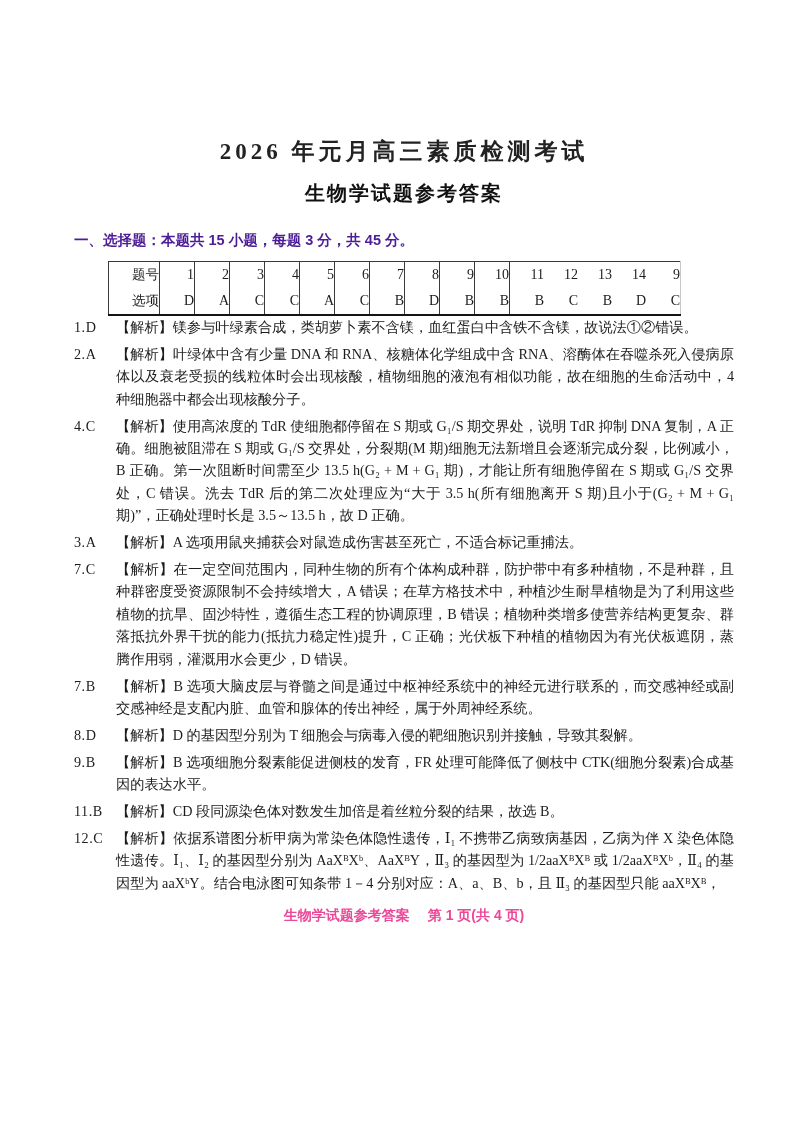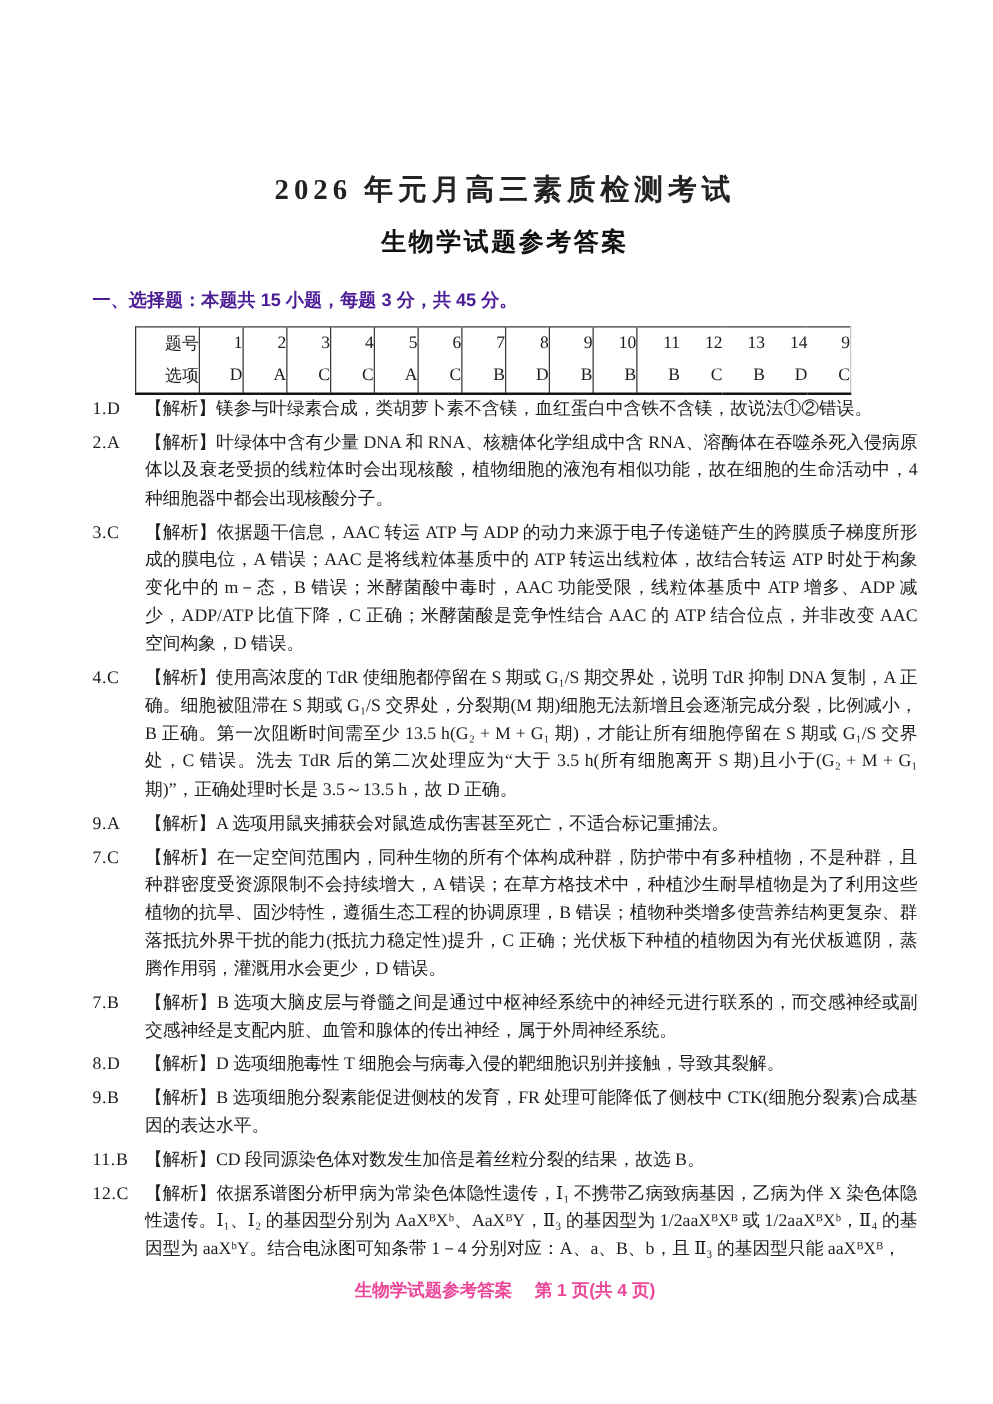--- a/index.html
+++ b/index.html
@@ -152,42 +152,38 @@
   <div class="explanations">
     <div class="exp">
       <span class="exp-num">1.D</span>
       <div class="exp-text">【解析】镁参与叶绿素合成，类胡萝卜素不含镁，血红蛋白中含铁不含镁，故说法①②错误。</div>
     </div>
     <div class="exp">
       <span class="exp-num">2.A</span>
       <div class="exp-text">【解析】叶绿体中含有少量 DNA 和 RNA、核糖体化学组成中含 RNA、溶酶体在吞噬杀死入侵病原体以及衰老受损的线粒体时会出现核酸，植物细胞的液泡有相似功能，故在细胞的生命活动中，4 种细胞器中都会出现核酸分子。</div>
     </div>
     <div class="exp">
-      <span class="exp-num">3.C</span>
-      <div class="exp-text">【解析】依据题干信息，AAC 转运 ATP 与 ADP 的动力来源于电子传递链产生的跨膜质子梯度所形成的膜电位，A 错误；AAC 是将线粒体基质中的 ATP 转运出线粒体，故结合转运 ATP 时处于构象变化中的 m－态，B 错误；米酵菌酸中毒时，AAC 功能受限，线粒体基质中 ATP 增多、ADP 减少，ADP/ATP 比值下降，C 正确；米酵菌酸是竞争性结合 AAC 的 ATP 结合位点，并非改变 AAC 空间构象，D 错误。</div>
-    </div>
-    <div class="exp">
       <span class="exp-num">4.C</span>
       <div class="exp-text">【解析】使用高浓度的 TdR 使细胞都停留在 S 期或 G₁/S 期交界处，说明 TdR 抑制 DNA 复制，A 正确。细胞被阻滞在 S 期或 G₁/S 交界处，分裂期(M 期)细胞无法新增且会逐渐完成分裂，比例减小，B 正确。第一次阻断时间需至少 13.5 h(G₂ + M + G₁ 期)，才能让所有细胞停留在 S 期或 G₁/S 交界处，C 错误。洗去 TdR 后的第二次处理应为“大于 3.5 h(所有细胞离开 S 期)且小于(G₂ + M + G₁ 期)”，正确处理时长是 3.5～13.5 h，故 D 正确。</div>
     </div>
     <div class="exp">
-      <span class="exp-num">9.A</span>
+      <span class="exp-num">3.A</span>
       <div class="exp-text">【解析】A 选项用鼠夹捕获会对鼠造成伤害甚至死亡，不适合标记重捕法。</div>
     </div>
     <div class="exp">
       <span class="exp-num">7.C</span>
       <div class="exp-text">【解析】在一定空间范围内，同种生物的所有个体构成种群，防护带中有多种植物，不是种群，且种群密度受资源限制不会持续增大，A 错误；在草方格技术中，种植沙生耐旱植物是为了利用这些植物的抗旱、固沙特性，遵循生态工程的协调原理，B 错误；植物种类增多使营养结构更复杂、群落抵抗外界干扰的能力(抵抗力稳定性)提升，C 正确；光伏板下种植的植物因为有光伏板遮阴，蒸腾作用弱，灌溉用水会更少，D 错误。</div>
     </div>
     <div class="exp">
       <span class="exp-num">7.B</span>
       <div class="exp-text">【解析】B 选项大脑皮层与脊髓之间是通过中枢神经系统中的神经元进行联系的，而交感神经或副交感神经是支配内脏、血管和腺体的传出神经，属于外周神经系统。</div>
     </div>
     <div class="exp">
       <span class="exp-num">8.D</span>
-      <div class="exp-text">【解析】D 选项细胞毒性 T 细胞会与病毒入侵的靶细胞识别并接触，导致其裂解。</div>
+      <div class="exp-text">【解析】D 的基因型分别为 T 细胞会与病毒入侵的靶细胞识别并接触，导致其裂解。</div>
     </div>
     <div class="exp">
       <span class="exp-num">9.B</span>
       <div class="exp-text">【解析】B 选项细胞分裂素能促进侧枝的发育，FR 处理可能降低了侧枝中 CTK(细胞分裂素)合成基因的表达水平。</div>
     </div>
     <div class="exp">
       <span class="exp-num">11.B</span>
       <div class="exp-text">【解析】CD 段同源染色体对数发生加倍是着丝粒分裂的结果，故选 B。</div>
     </div>
     <div class="exp">

